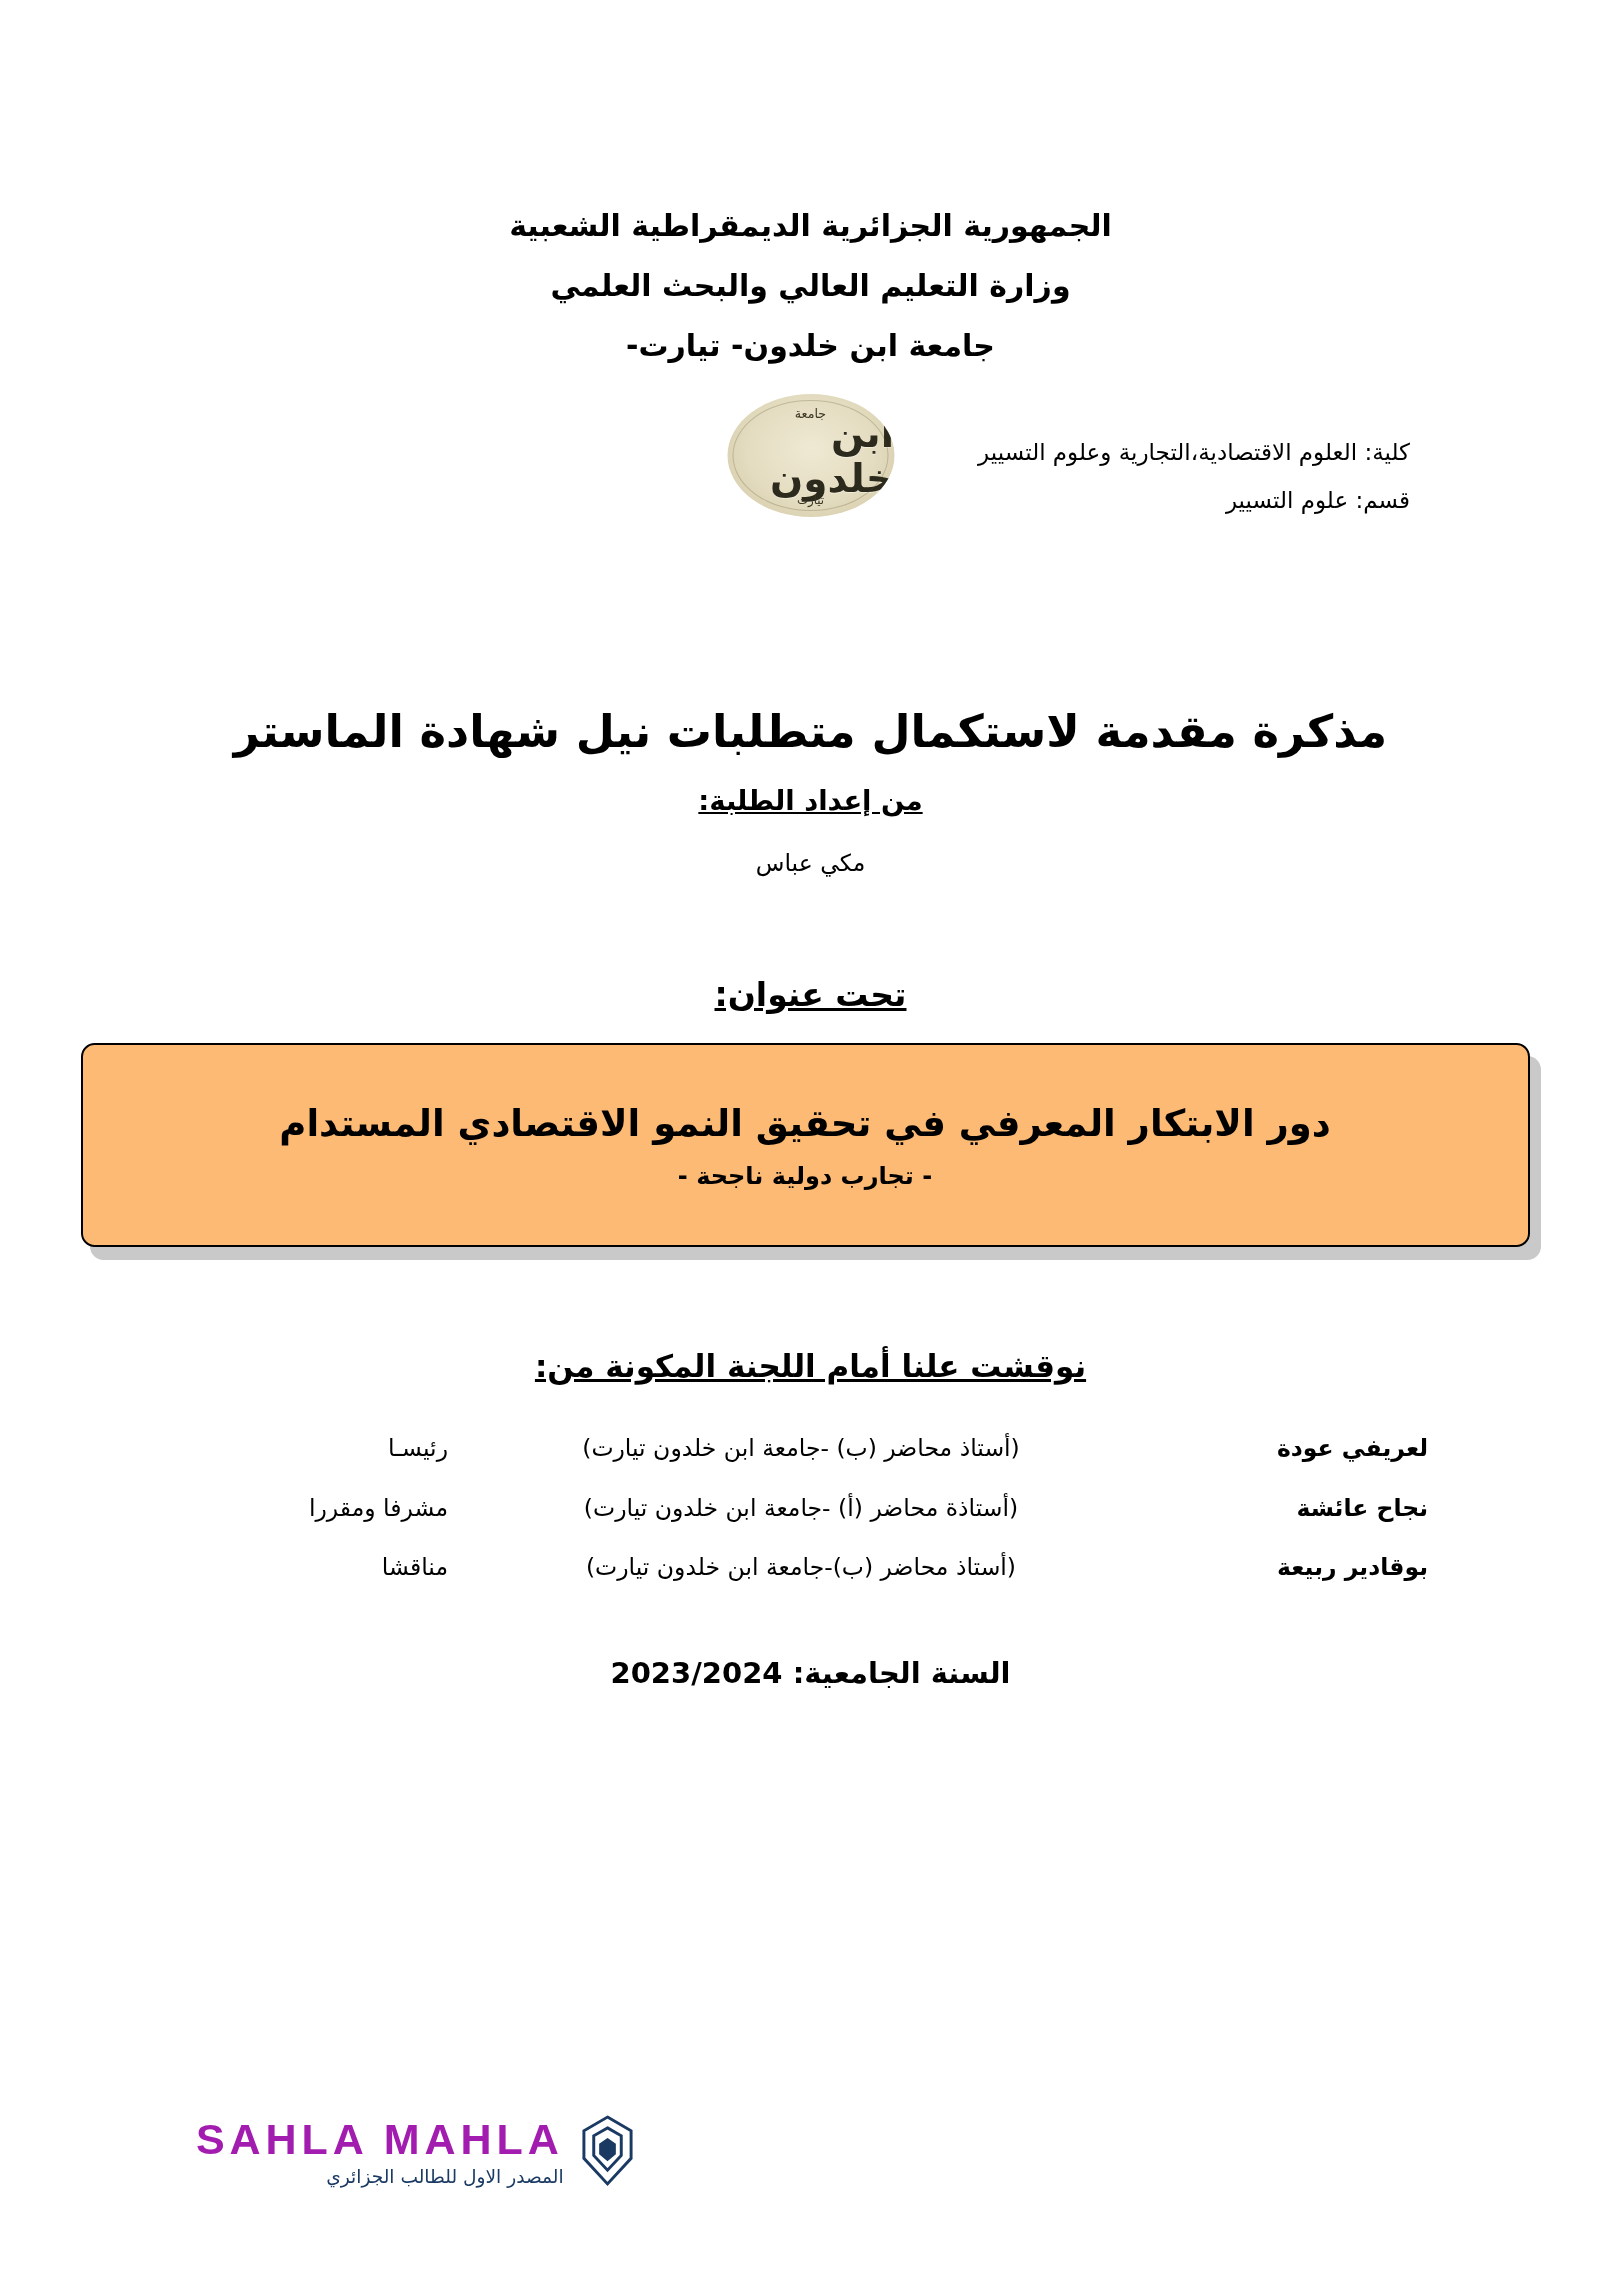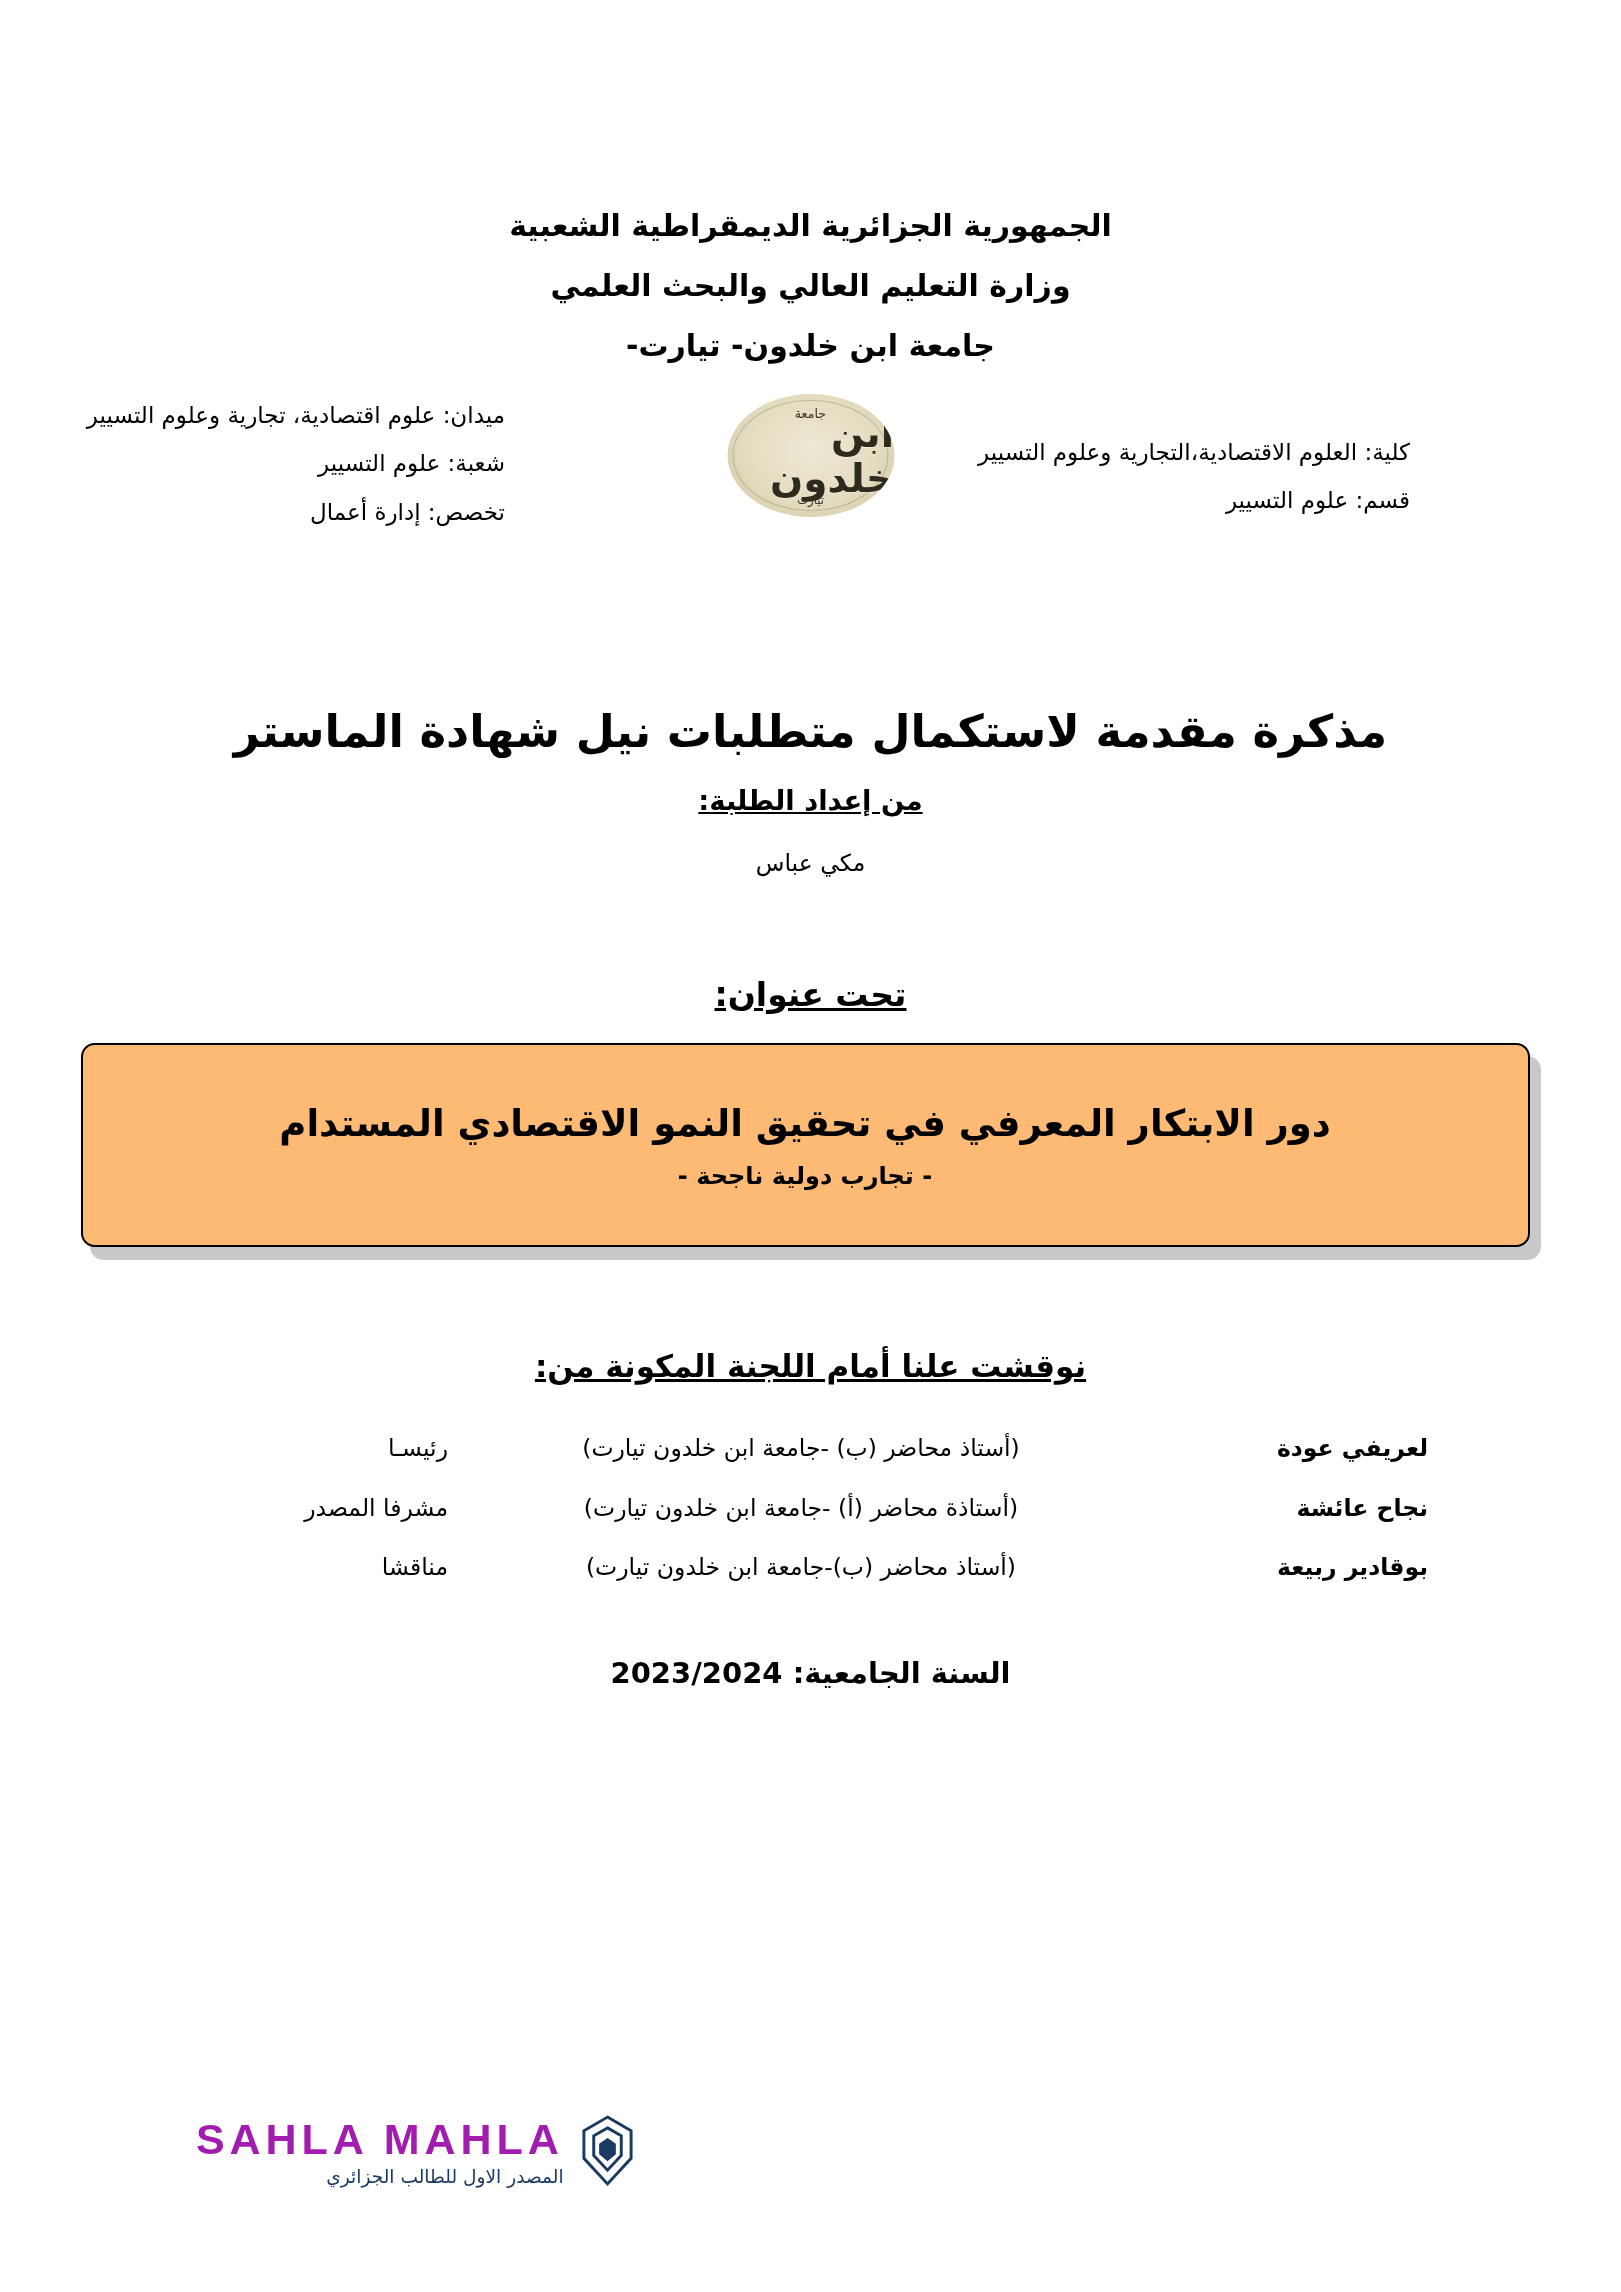--- a/index.html
+++ b/index.html
@@ -286,25 +286,20 @@
     </div>
 
     <div class="logo">
       <div class="logo-ellipse">
         <div class="logo-top-text">جامعة</div>
         <div class="logo-text">ابن خلدون</div>
         <div class="logo-bottom-text">تيارت</div>
       </div>
     </div>
 
-    <div class="info-col info-left">
-      <div class="row">ميدان: علوم اقتصادية، تجارية وعلوم التسيير</div>
-      <div class="row">شعبة: علوم التسيير</div>
-      <div class="row">تخصص: إدارة أعمال</div>
-    </div>
 
   </div>
 
   <div class="master-title">مذكرة مقدمة لاستكمال متطلبات نيل شهادة الماستر</div>
   <div class="prepared-by">من إعداد الطلبة:</div>
   <div class="student-name">مكي عباس</div>
 
   <div class="under-title">تحت عنوان:</div>
 
   <div class="title-box-wrap">
@@ -320,21 +315,21 @@
   <table class="jury-table">
     <tbody>
       <tr>
         <td class="jury-name">لعريفي عودة</td>
         <td class="jury-rank">(أستاذ محاضر (ب) -جامعة ابن خلدون تيارت)</td>
         <td class="jury-role">رئيسـا</td>
       </tr>
       <tr>
         <td class="jury-name">نجاح عائشة</td>
         <td class="jury-rank">(أستاذة محاضر (أ) -جامعة ابن خلدون تيارت)</td>
-        <td class="jury-role">مشرفا المصدر</td>
+        <td class="jury-role">مشرفا ومقررا</td>
       </tr>
       <tr>
         <td class="jury-name">بوقادير ربيعة</td>
         <td class="jury-rank">(أستاذ محاضر (ب)-جامعة ابن خلدون تيارت)</td>
         <td class="jury-role">مناقشا</td>
       </tr>
     </tbody>
   </table>
 
   <div class="academic-year">السنة الجامعية: 2023/2024</div>

